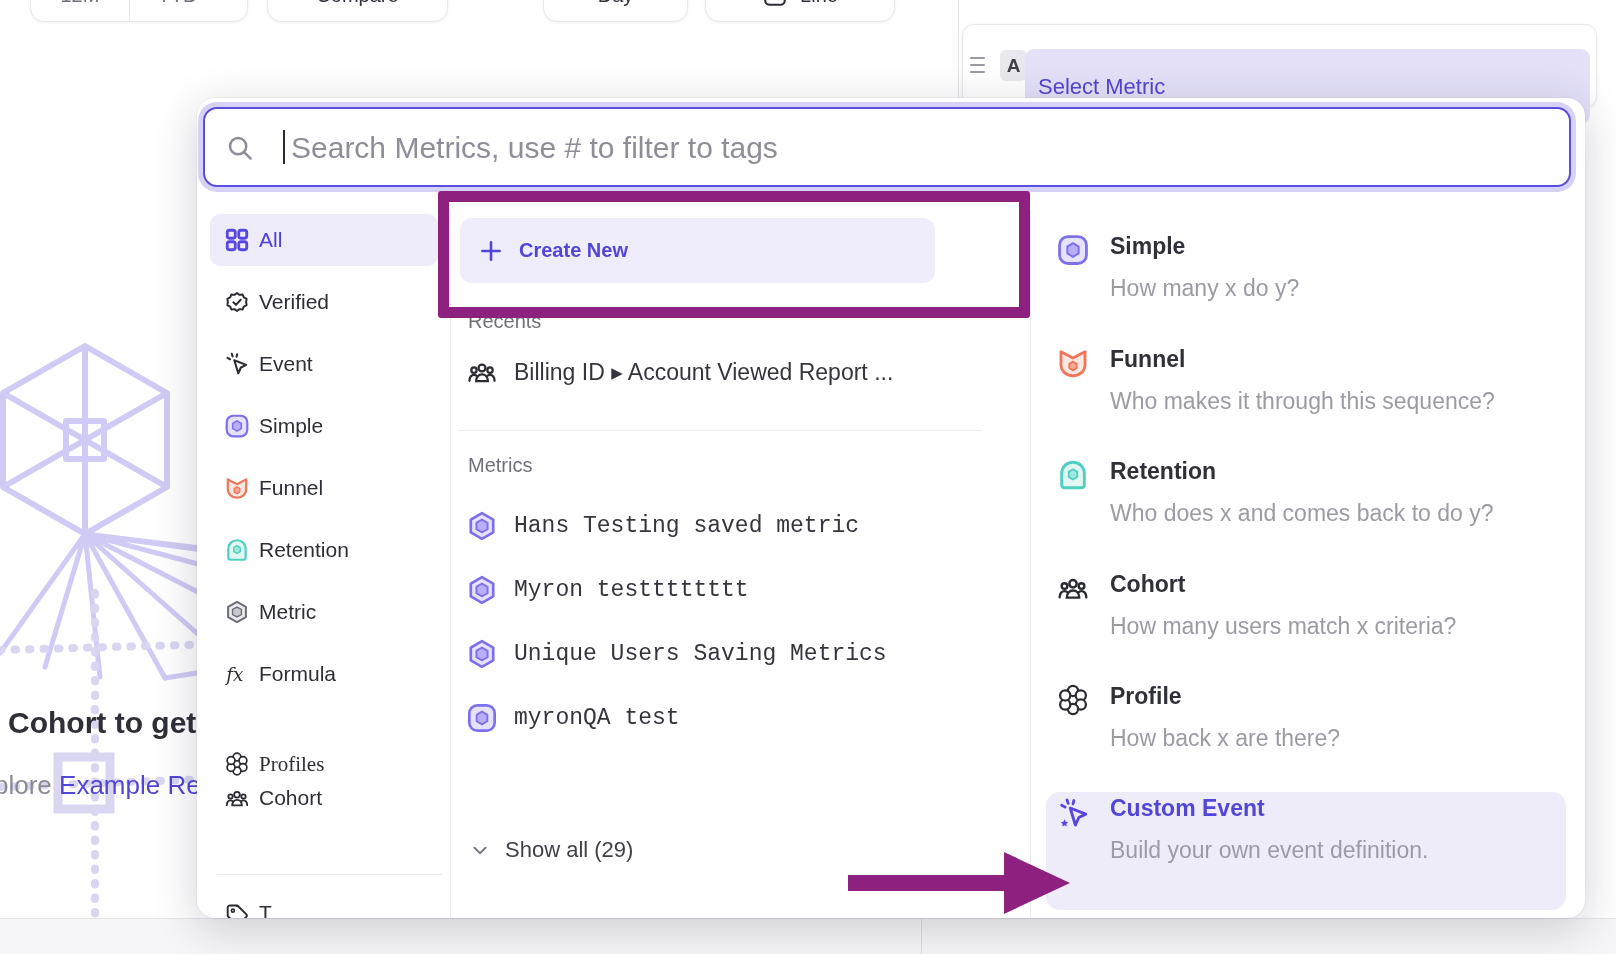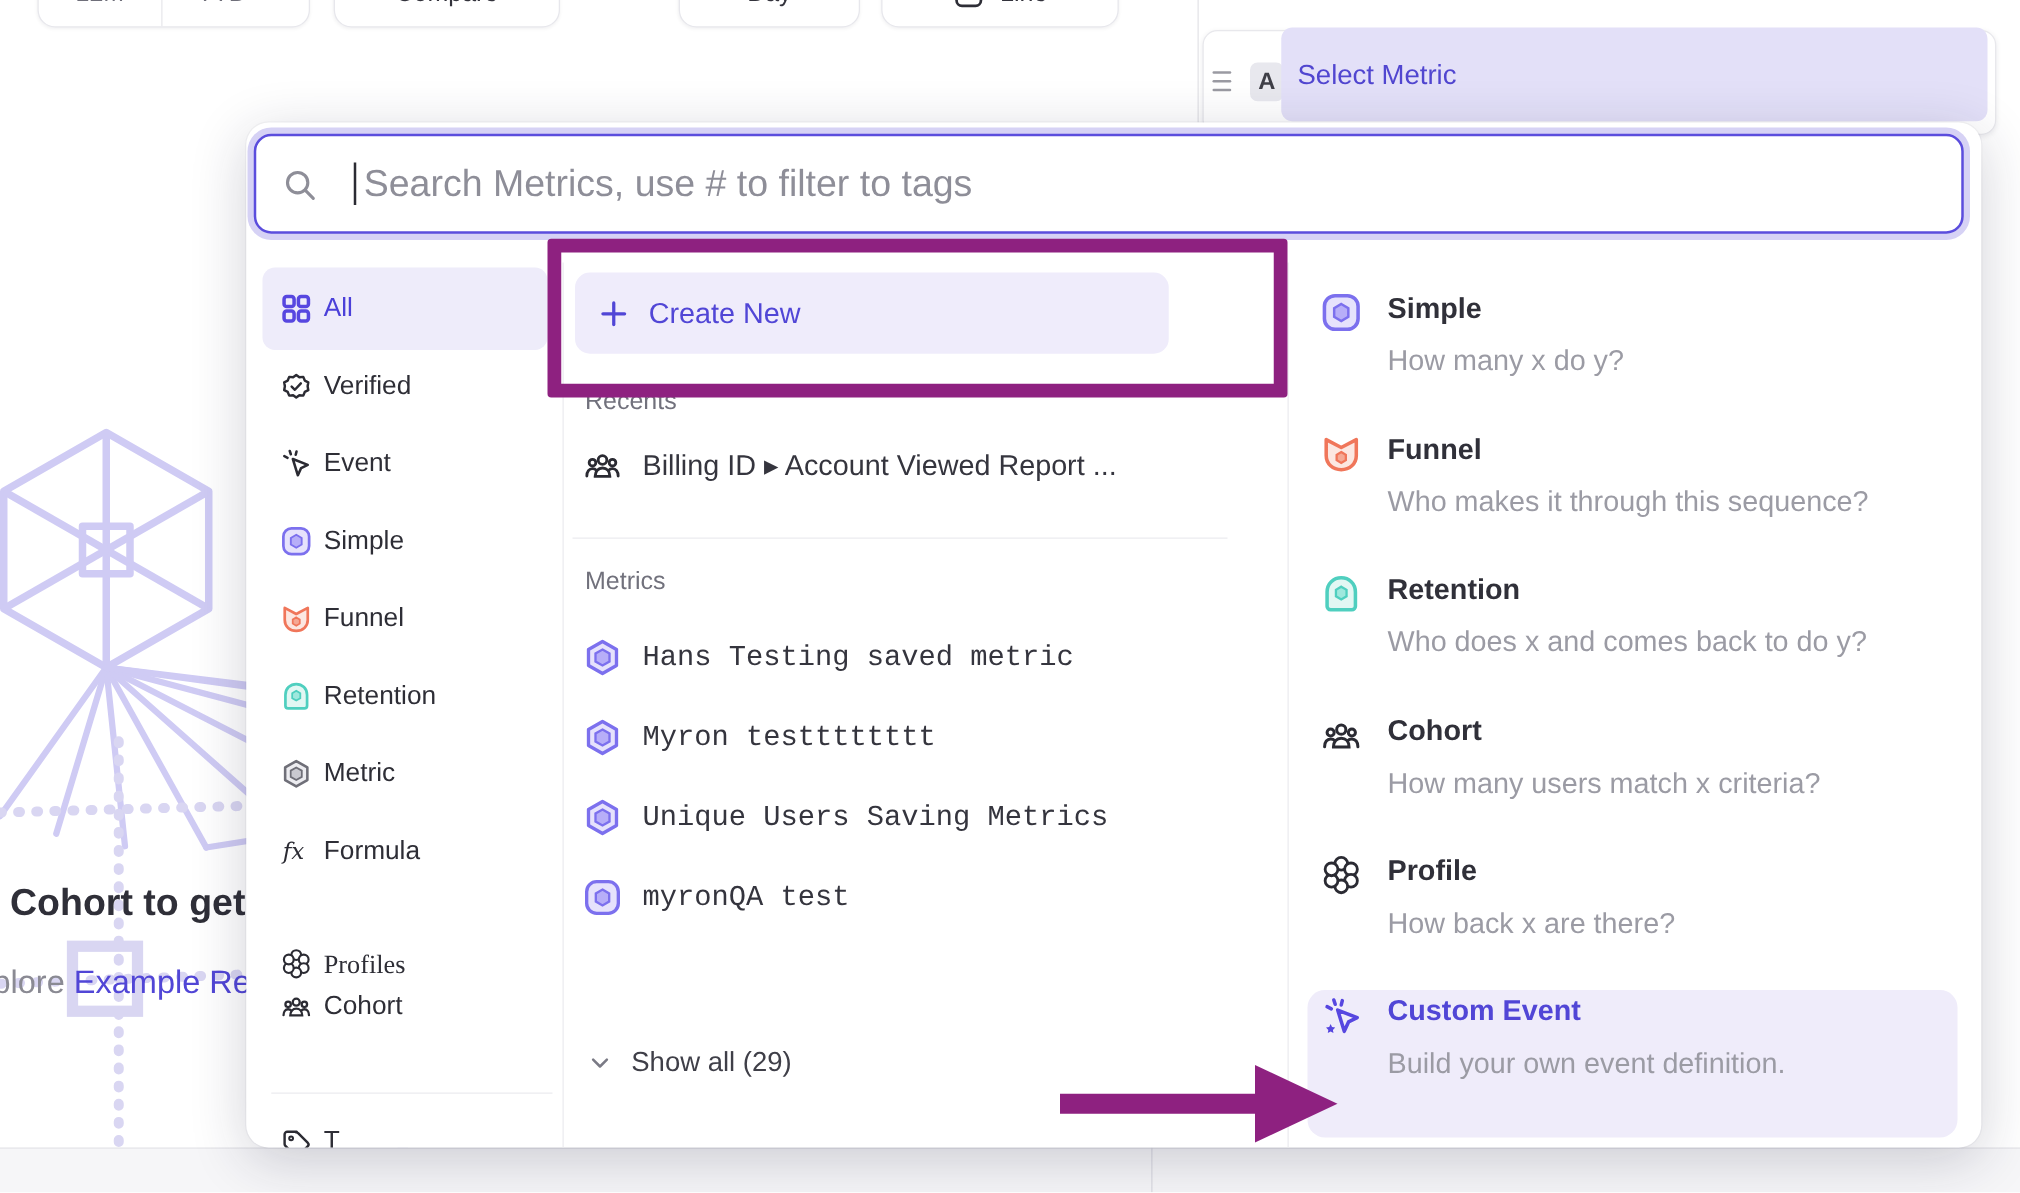--- a/index.html
+++ b/index.html
@@ -13,21 +13,21 @@
         justify-content:center;font-size:20px;font-weight:500;color:#33333c;z-index:1;box-sizing:border-box;}
   .tbtn .muted{color:#6f6f7a;}
   .seg-div{width:1px;align-self:stretch;background:#e7e7ec;margin:0 0;}
   .bg-vline-top{left:958px;top:0;width:1px;height:98px;background:#e3e3e8;z-index:0;}
   .bg-vline-bottom{left:921px;top:918px;width:1px;height:36px;background:#dcdce2;z-index:2;}
   .bottom-strip{left:0;top:918px;width:1616px;height:36px;background:#f6f6f8;border-top:1px solid #e5e5e9;z-index:1;}
 
   
   .metric-card{left:962px;top:24px;width:635px;height:84px;background:#fff;border:1px solid #e8e8ec;
                border-radius:12px;box-shadow:0 1px 4px rgba(20,20,40,.07);z-index:1;box-sizing:border-box;}
-  .metric-pill{left:1025px;top:22px;width:565px;height:75px;background:#e3e0f8;border-radius:9px;
+  .metric-pill{left:1025px;top:49px;width:565px;height:75px;background:#e3e0f8;border-radius:9px;
                display:flex;align-items:center;padding-left:13px;box-sizing:border-box;
                font-size:22px;font-weight:500;color:#5146d0;z-index:2;}
   .drag-handle{left:969px;top:54px;z-index:2;}
   .a-badge{left:1000px;top:50px;width:27px;height:31px;background:#e8e8ee;border-radius:6px;display:flex;
            align-items:center;justify-content:center;font-size:19px;font-weight:700;color:#3f3f47;z-index:2;}
 
   
   .wireframe{left:0;top:335px;z-index:0;}
   .bg-heading{left:-12px;top:706px;font-size:30px;font-weight:700;color:#2f2f38;white-space:nowrap;z-index:0;}
   .bg-sub{left:-6px;top:770px;font-size:26px;color:#8a8a93;white-space:nowrap;z-index:0;}
@@ -41,32 +41,32 @@
   .search-input{position:absolute;left:84px;top:0;width:1240px;height:76px;border:none;outline:none;
                 font-family:"Liberation Sans",sans-serif;font-size:30px;color:#33333c;background:transparent;}
   .search-input::placeholder{color:#8e8e98;opacity:1;}
   .caret{position:absolute;left:78px;top:21px;width:2px;height:34px;background:#2b2b33;}
   .search-glyph{position:absolute;left:20px;top:24px;}
 
   .col-div1{left:253px;top:112px;width:1px;height:708px;background:#ececf0;}
   .col-div2{left:833px;top:112px;width:1px;height:708px;background:#ececf0;}
 
   
-  .side-item{position:absolute;left:13px;width:228px;height:66px;display:flex;align-items:center;
+  .side-item{position:absolute;left:13px;width:228px;height:52px;display:flex;align-items:center;
              border-radius:10px;cursor:pointer;}
   .side-item .icn{position:absolute;left:14px;width:26px;height:26px;display:flex;}
   .side-item .lbl{position:absolute;left:49px;font-size:21px;font-weight:500;color:#2e2e36;}
   .side-item.active{background:#eeecfa;}
   .side-item.active .lbl{color:#4b40d9;}
   .side-div{left:20px;top:776px;width:225px;height:1px;background:#ececf0;}
 
   
   .create-btn{left:263px;top:120px;width:475px;height:65px;background:#efecfb;border-radius:12px;
               display:flex;align-items:center;padding-left:18px;box-sizing:border-box;cursor:pointer;}
-  .create-btn .txt{font-size:23px;font-weight:400;color:#5146d6;margin-left:15px;}
+  .create-btn .txt{font-size:20px;font-weight:700;color:#5146d6;margin-left:15px;}
   .sec-label{position:absolute;left:271px;font-size:20px;color:#71717c;}
   .mid-item{position:absolute;left:263px;width:522px;height:44px;display:flex;align-items:center;cursor:pointer;}
   .mid-item .icn{position:absolute;left:6px;width:32px;height:32px;display:flex;}
   .mid-item .lbl{position:absolute;left:54px;font-size:23px;font-weight:500;color:#35353e;white-space:nowrap;}
   .mid-div{left:261px;top:332px;width:524px;height:1px;background:#ececf0;}
   .metric-row{height:52px;font-family:Liberation Mono, monospace;}
   .showall{position:absolute;left:263px;top:732px;width:300px;height:40px;display:flex;align-items:center;cursor:pointer;}
   .showall .lbl{position:absolute;left:45px;font-size:22px;font-weight:500;color:#3f3f48;}
   .showall .icn{position:absolute;left:9px;width:22px;height:22px;display:flex;}
 

